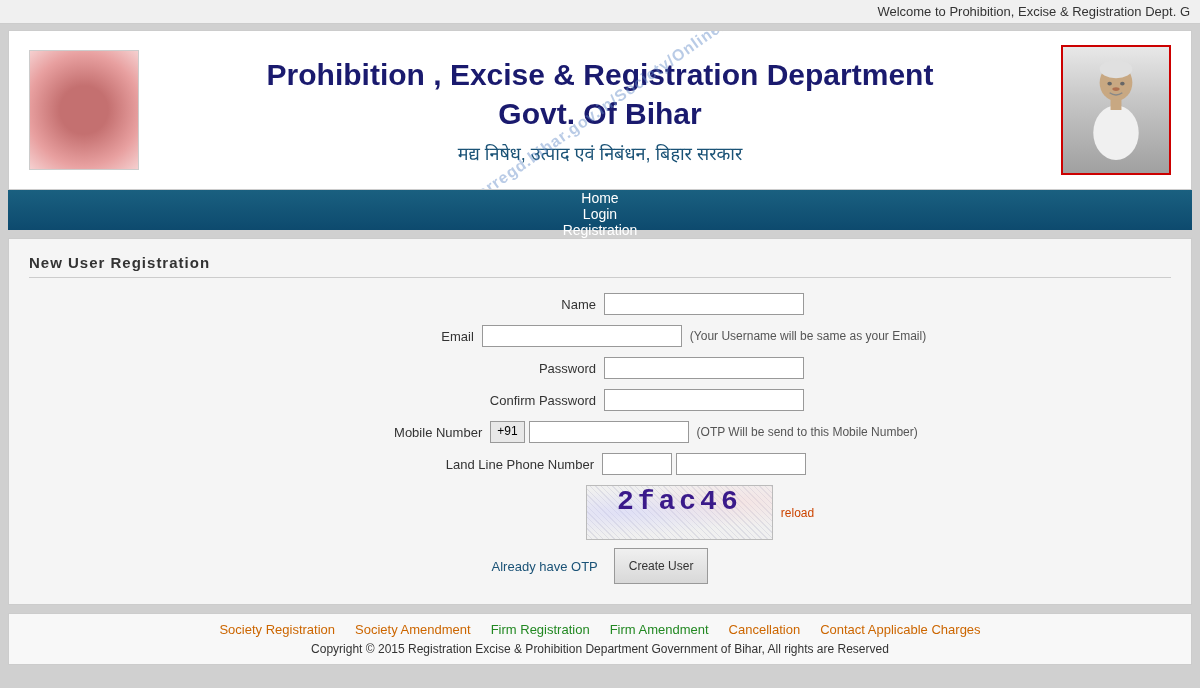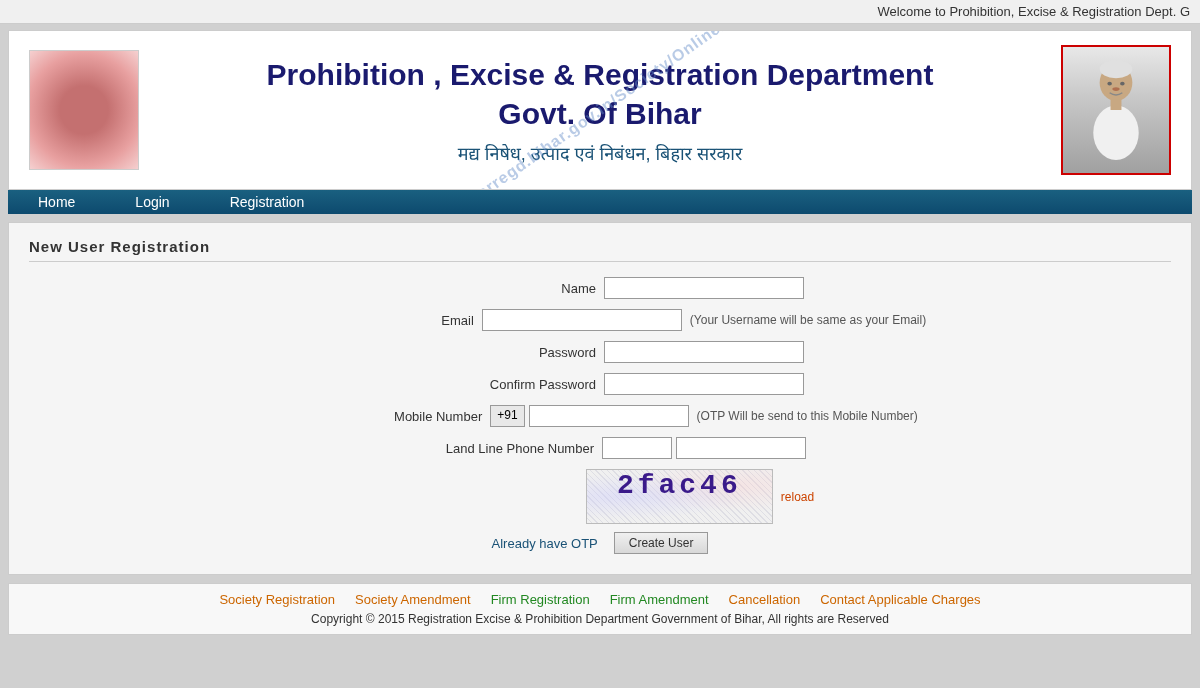--- a/index.html
+++ b/index.html
@@ -82,21 +82,22 @@
       white-space: nowrap;
       font-weight: bold;
       letter-spacing: 1px;
     }
     
     #navbar {
       background: linear-gradient(180deg, #1a6080 0%, #0d4a6e 100%);
       margin: 0 8px;
       display: flex;
       align-items: center;
-      height: 24px;
+      height: 40px;
+      flex-direction: column;
     }
     .nav-item {
       color: #fff;
       padding: 0 30px;
       height: 42px;
       display: flex;
       align-items: center;
       cursor: pointer;
       font-size: 14px;
       font-weight: normal;
@@ -228,21 +229,21 @@
       margin-top: 8px;
       gap: 16px;
     }
     #otp-label {
       color: #1a5276;
       font-size: 13px;
     }
     #create-user-btn {
       background: linear-gradient(180deg, #f0f0f0 0%, #d8d8d8 100%);
       border: 1px solid #999;
-      padding: 3px 14px;
+      padding: 10px 14px;
       font-size: 12px;
       cursor: pointer;
       color: #333;
     }
     
     #footer {
       background: #f8f8f8;
       border: 1px solid #ccc;
       margin: 8px 8px 8px 8px;
       padding: 8px 15px;

